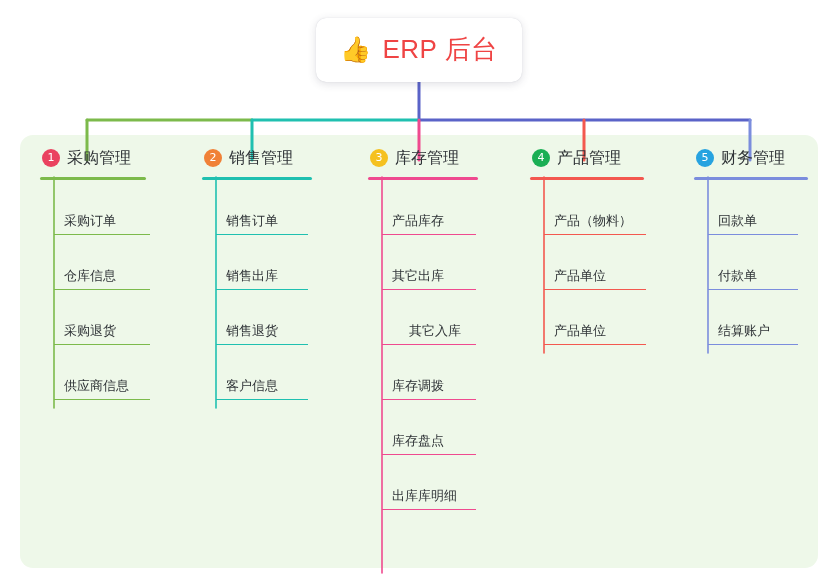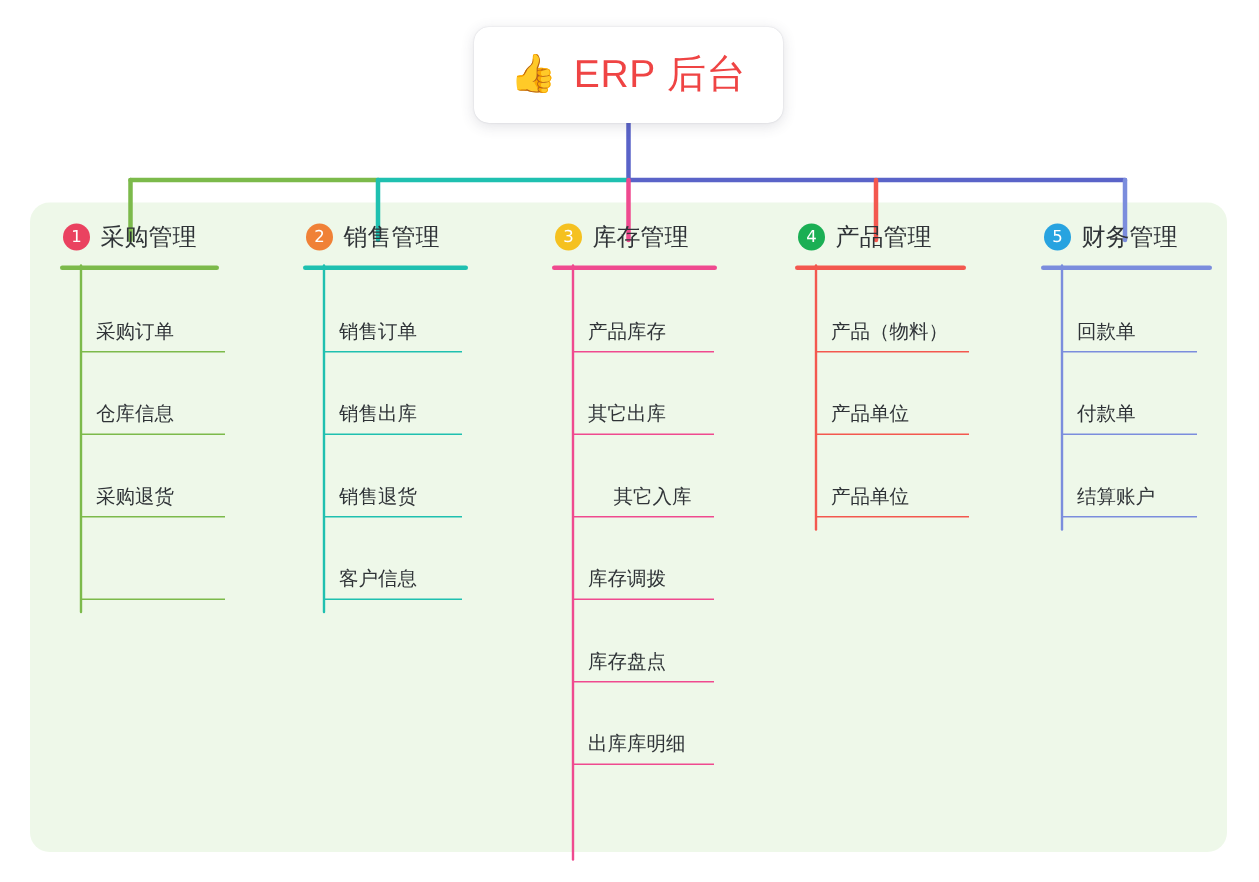--- a/index.html
+++ b/index.html
@@ -179,20 +179,21 @@
           </div>
           <div class="item" style="height: 55px;">
             <span class="item-label">仓库信息</span>
             <div class="item-rule" style="width: 96px; background: rgb(124, 186, 75);"></div>
           </div>
           <div class="item" style="height: 55px;">
             <span class="item-label">采购退货</span>
             <div class="item-rule" style="width: 96px; background: rgb(124, 186, 75);"></div>
           </div>
           <div class="item" style="height: 55px;">
+            <span class="item-label">供应商信息</span>
             <div class="item-rule" style="width: 96px; background: rgb(124, 186, 75);"></div>
           </div>
         </div>
       </div>
       <div class="column" style="left: 202px;">
         <div class="col-head">
           <span class="badge" style="background: rgb(240, 129, 55);">2</span>
           <span class="col-title">销售管理</span>
         </div>
         <div class="head-rule" style="width: 110px; background: rgb(31, 192, 176);"></div>

